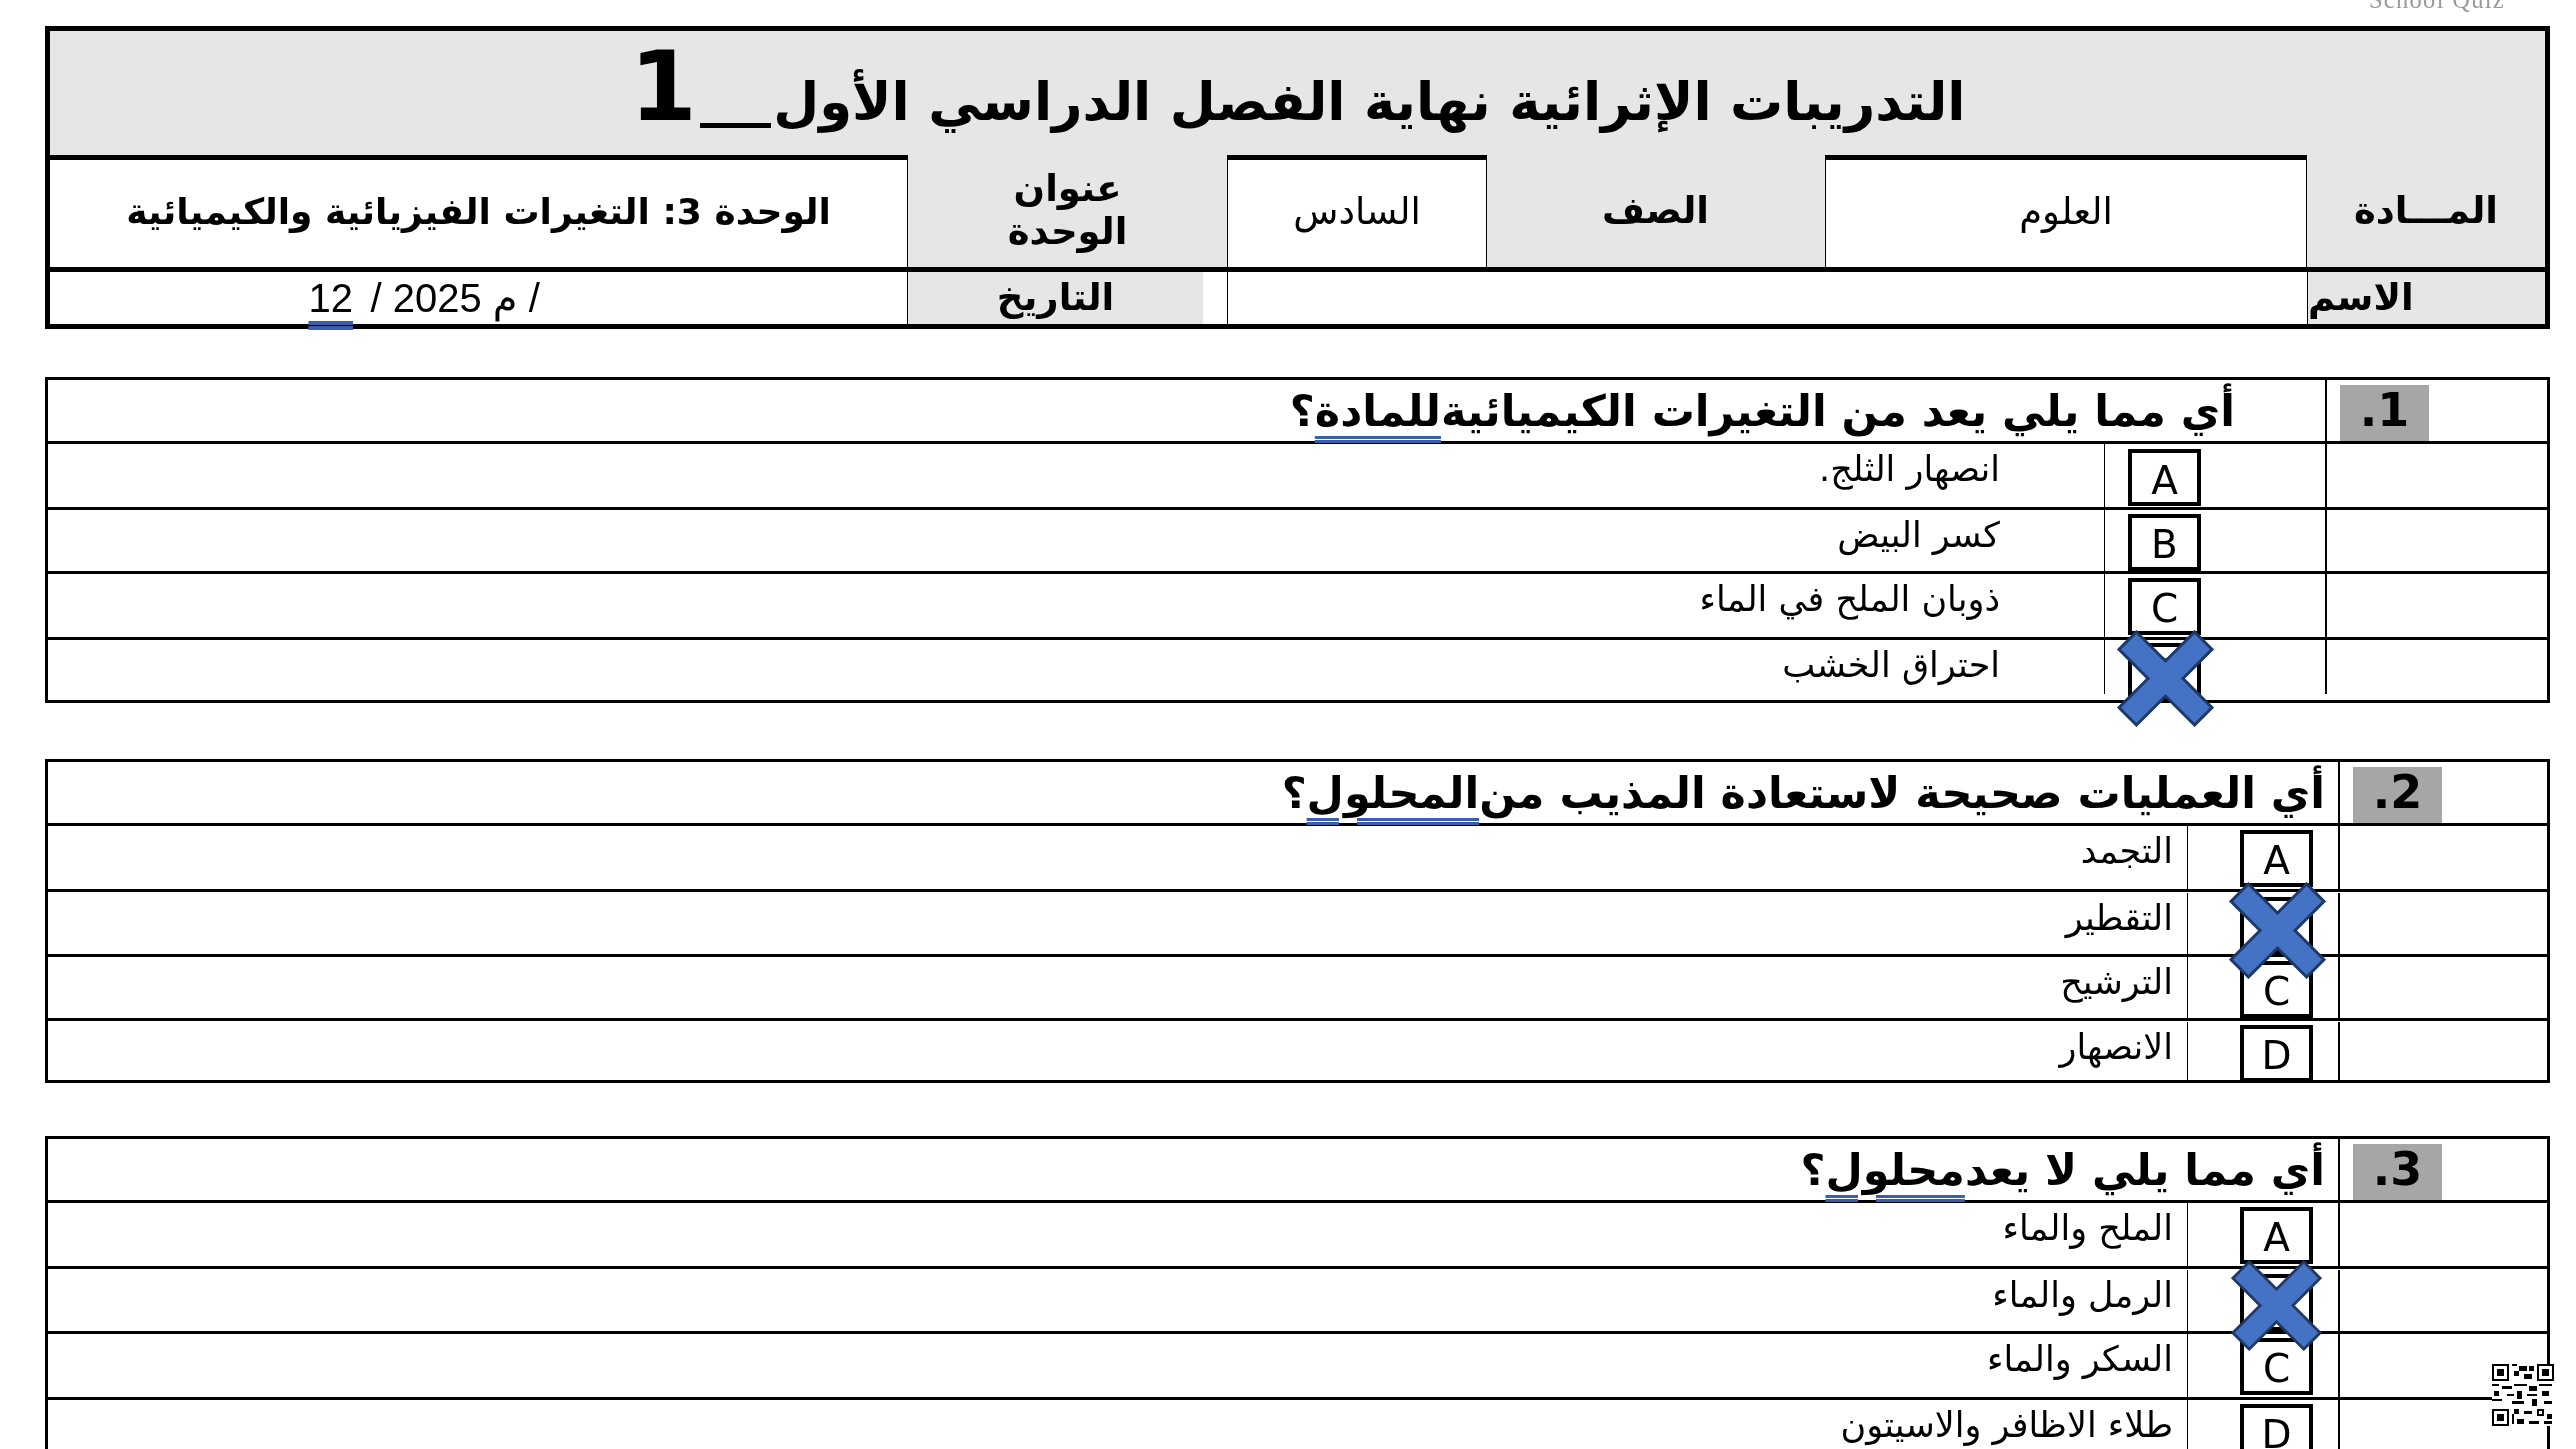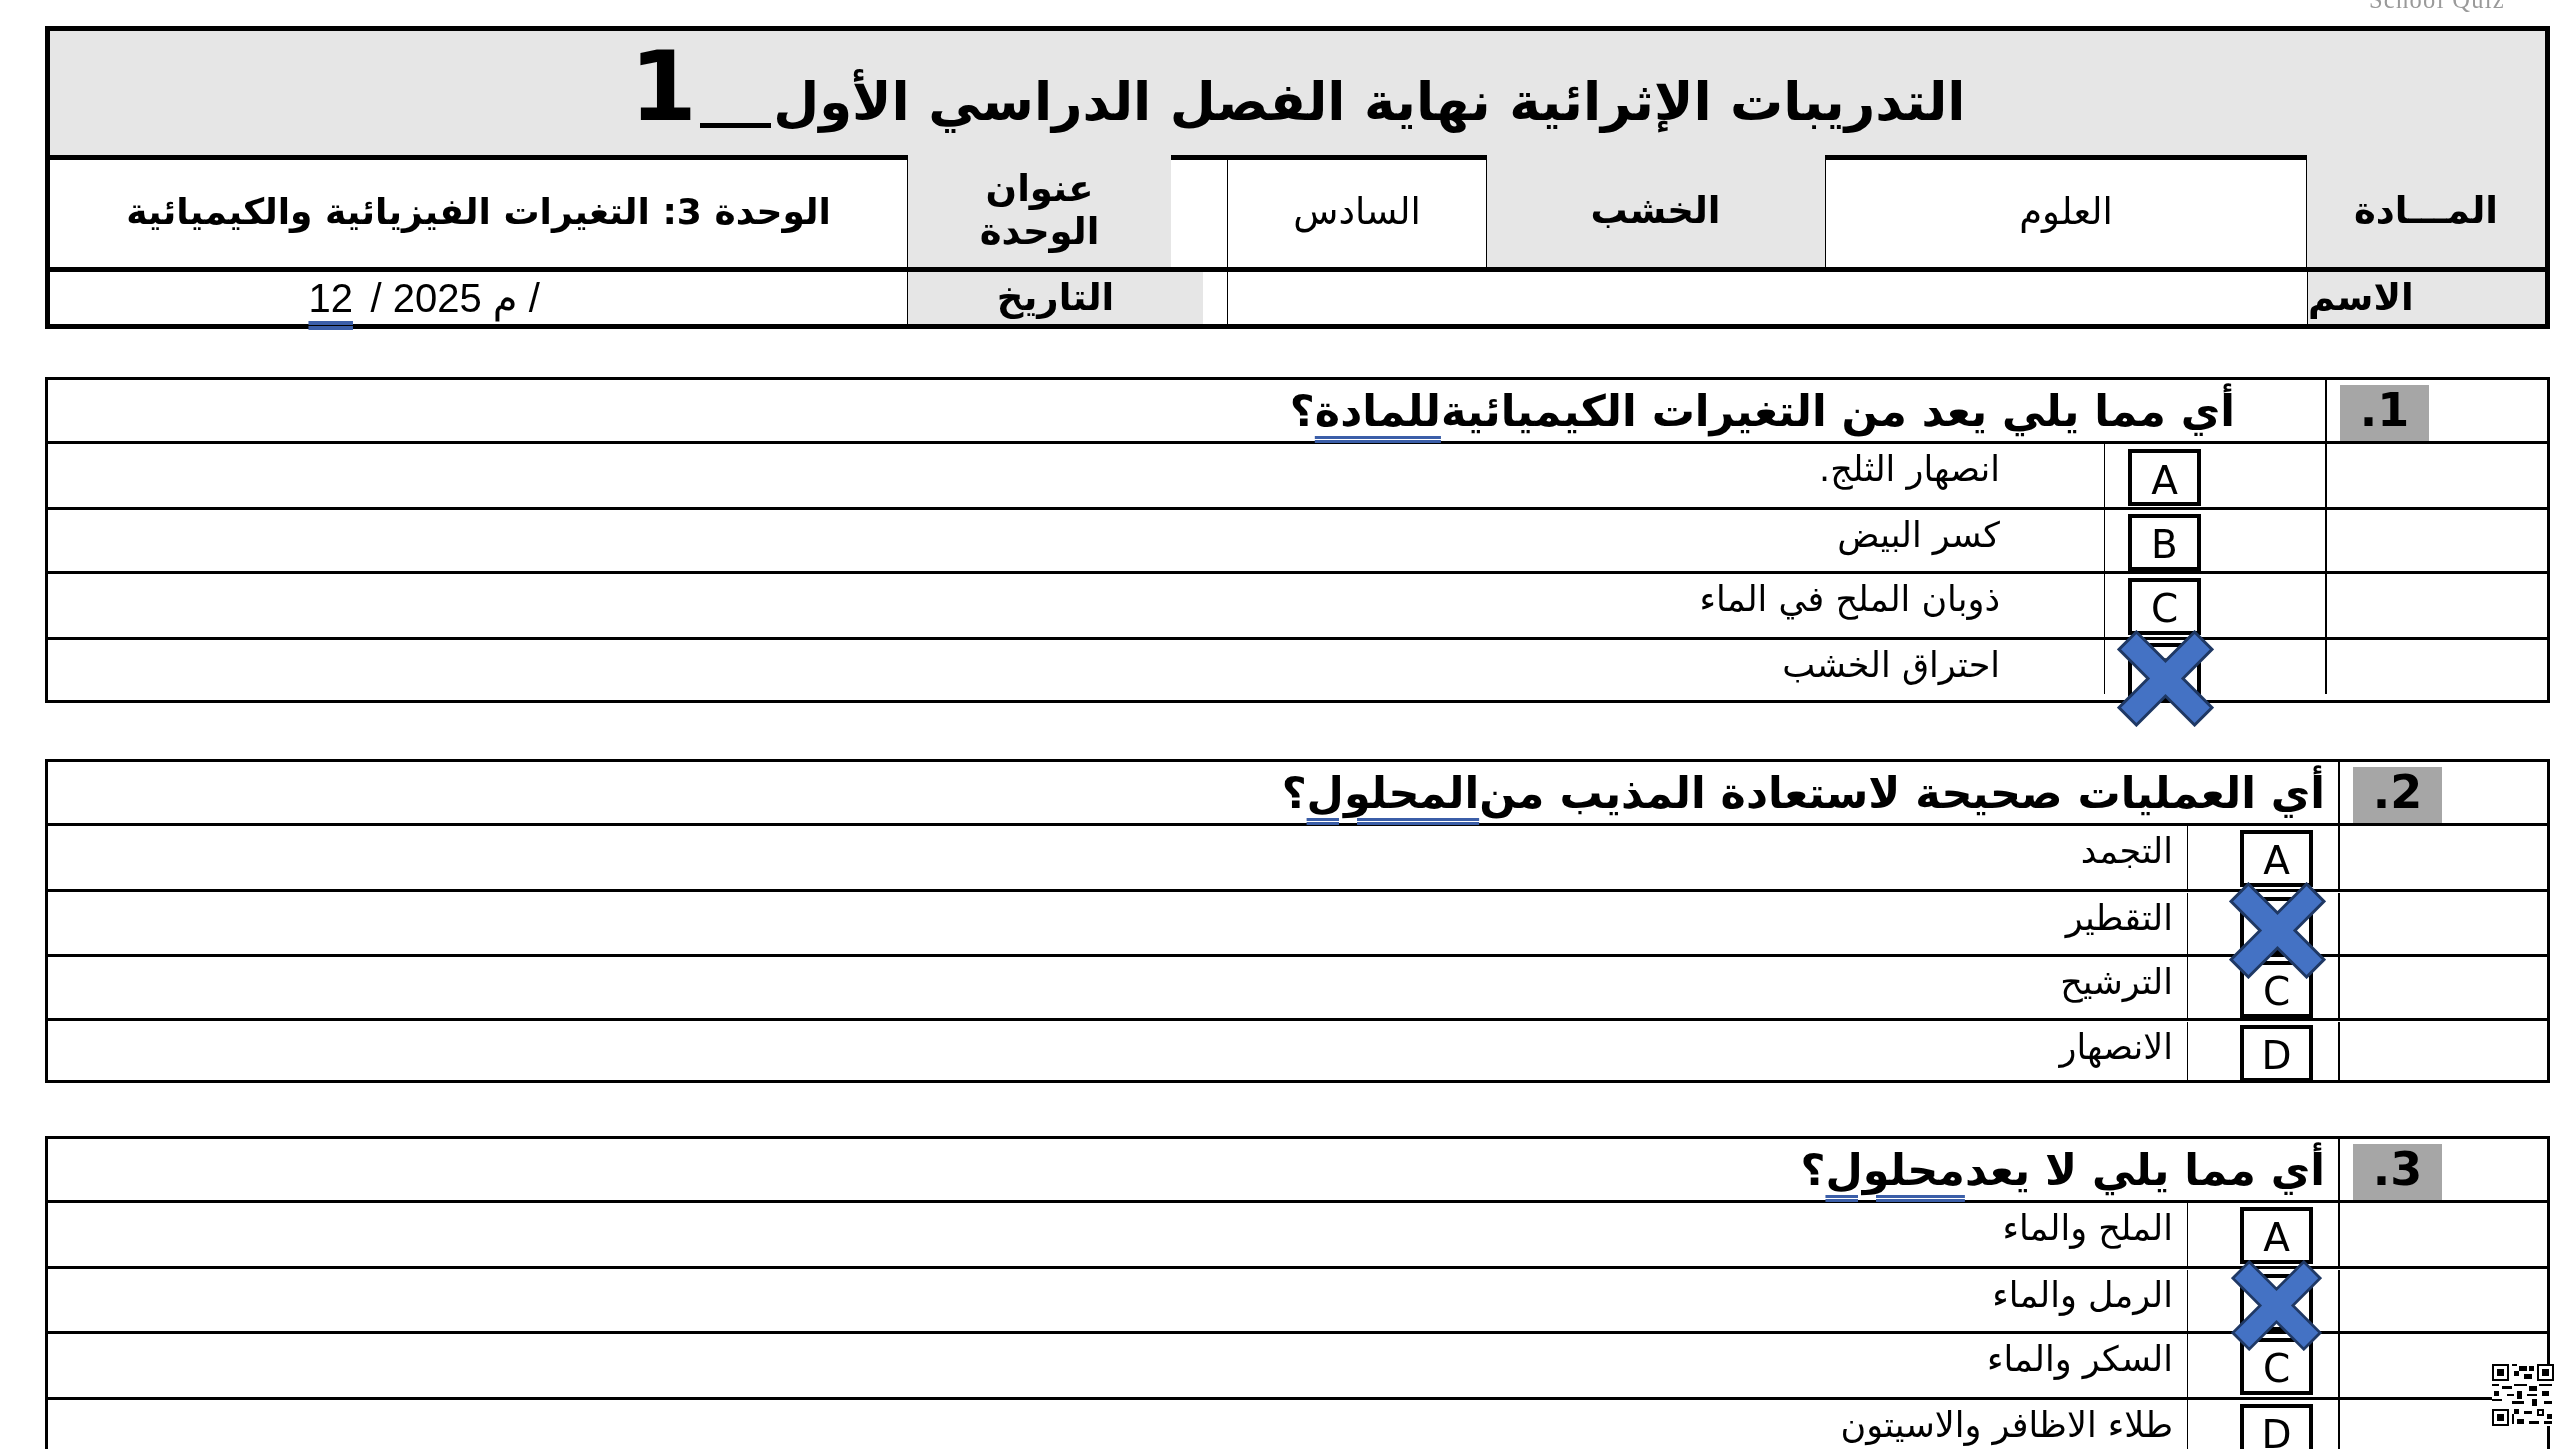--- a/index.html
+++ b/index.html
@@ -64,26 +64,26 @@
 
   <div class="hdr-row2">
 
     <div class="cell gray" style="left:2257px; right:0;">
       <span class="lbl">المـــادة</span>
     </div>
     <div class="cell bl" style="left:1775px; width:482px; border-right:1.9px solid #000;">
       <span class="val">العلوم</span>
     </div>
     <div class="cell gray" style="left:1436px; width:339px;">
-      <span class="lbl">الخشب</span>
+      <span class="lbl">الصف</span>
     </div>
     <div class="cell bl" style="left:1177px; width:260px; border-right:1.9px solid #000;">
       <span class="val">السادس</span>
     </div>
-    <div class="cell gray bl" style="left:857px; width:264px; flex-direction:column;">
+    <div class="cell gray bl" style="left:857px; width:320px; flex-direction:column;">
       <span class="lbl">عنوان</span>
       <span class="lbl">الوحدة</span>
     </div>
     <div class="cell" style="left:0; width:857px;">
       <span class="val-bold">الوحدة 3: التغيرات الفيزيائية والكيميائية</span>
     </div>
   </div>
 
   <div class="hdr-row3">
     <div class="cell gray bl" style="left:2257px; right:0;justify-content:flex-end;">

